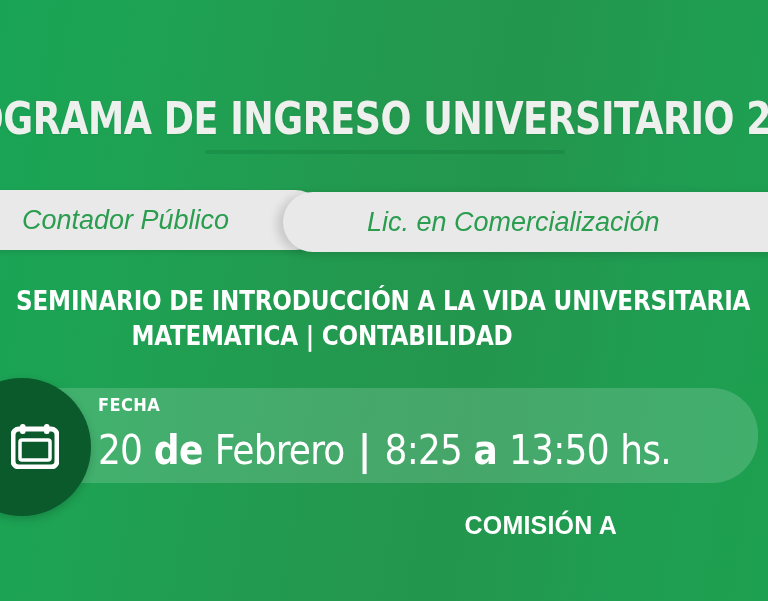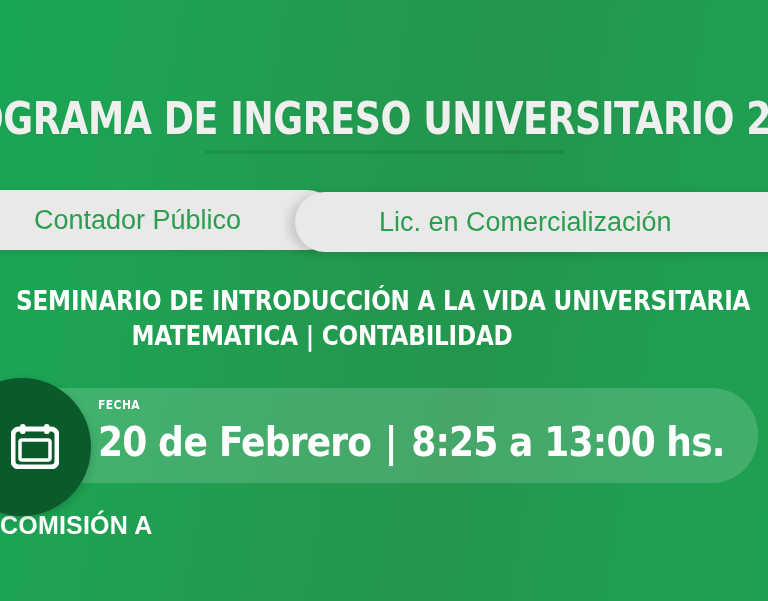--- a/index.html
+++ b/index.html
@@ -52,23 +52,24 @@
     width: 360px;
     height: 4px;
     border-radius: 2px;
     background: rgba(7, 80, 40, 0.16);
   }
 
   
   .tabs {
     position: absolute;
     top: 188px;
-    left: 12px;
+    left: 0;
     width: 652px;
     height: 72px;
+    font-style: italic;
   }
   .tab {
     position: absolute;
     display: flex;
     align-items: center;
     box-sizing: border-box;
     background: #e9e9e9;
     color: #2a9d4f;
     font-size: 27px;
     font-weight: normal;
@@ -147,53 +148,53 @@
   .date-text {
     position: absolute;
     top: 395px;
     left: 98px;
     z-index: 4;
     color: #ffffff;
   }
   .fecha-label {
     display: block;
     font-family: "Liberation Sans Narrow", "DejaVu Sans Condensed", "Liberation Sans", sans-serif;
-    font-size: 12px;
+    font-size: 18px;
     font-weight: bold;
     letter-spacing: 0.4px;
     line-height: 20px;
-    margin-bottom: 4px;
+    margin-bottom: 12px;
   }
   .date-line {
     display: block;
     white-space: nowrap;
     font-family: "Liberation Sans Narrow", "DejaVu Sans Condensed", "Liberation Sans", sans-serif;
     font-size: 40px;
     line-height: 46px;
   }
   .date-line .strong {
-    font-weight: bold;
+    font-weight: normal;
     letter-spacing: -0.8px;
   }
   .date-line .light {
     font-weight: bold;
     letter-spacing: -0.3px;
   }
   .date-line .sep {
     font-weight: bold;
     padding: 0 2px;
   }
 
   
   .comision {
     position: absolute;
     top: 511px;
     left: 0;
     width: 617px;
-    text-align: left;
+    text-align: right;
     color: #ffffff;
     font-family: "Liberation Sans", sans-serif;
     font-size: 25px;
     font-weight: bold;
     letter-spacing: 0.2px;
   }
 </style>
 </head>
 <body>
 
@@ -225,18 +226,18 @@
     <svg class="cal-icon" viewBox="0 0 48 46" aria-hidden="true">
       <rect x="9" y="1" width="5.5" height="10" rx="2.5" fill="#ffffff"></rect>
       <rect x="33" y="1" width="5.5" height="10" rx="2.5" fill="#ffffff"></rect>
       <rect x="2" y="6" width="44" height="38" rx="6" ry="6" fill="none" stroke="#ffffff" stroke-width="5"></rect>
       <rect x="9" y="17" width="30" height="20" rx="2" fill="none" stroke="#ffffff" stroke-width="3.5"></rect>
     </svg>
   </div>
 
   <div class="date-text">
     <span class="fecha-label">FECHA</span>
-    <span class="date-line"><span class="strong">20</span> <span class="light">de</span> <span class="strong">Febrero</span> <span class="sep">|</span> <span class="strong">8:25</span> <span class="light">a</span> <span class="strong">13:00</span> <span class="strong">hs.</span></span>
+    <span class="date-line"><span class="strong">20</span> <span class="light">de</span> <span class="strong">Febrero</span> <span class="sep">|</span> <span class="strong">8:25</span> <span class="light">a</span> <span class="strong">13:50</span> <span class="strong">hs.</span></span>
   </div>
 
   <div class="comision">COMISIÓN A</div>
 
 </div>
 
 </body></html>

